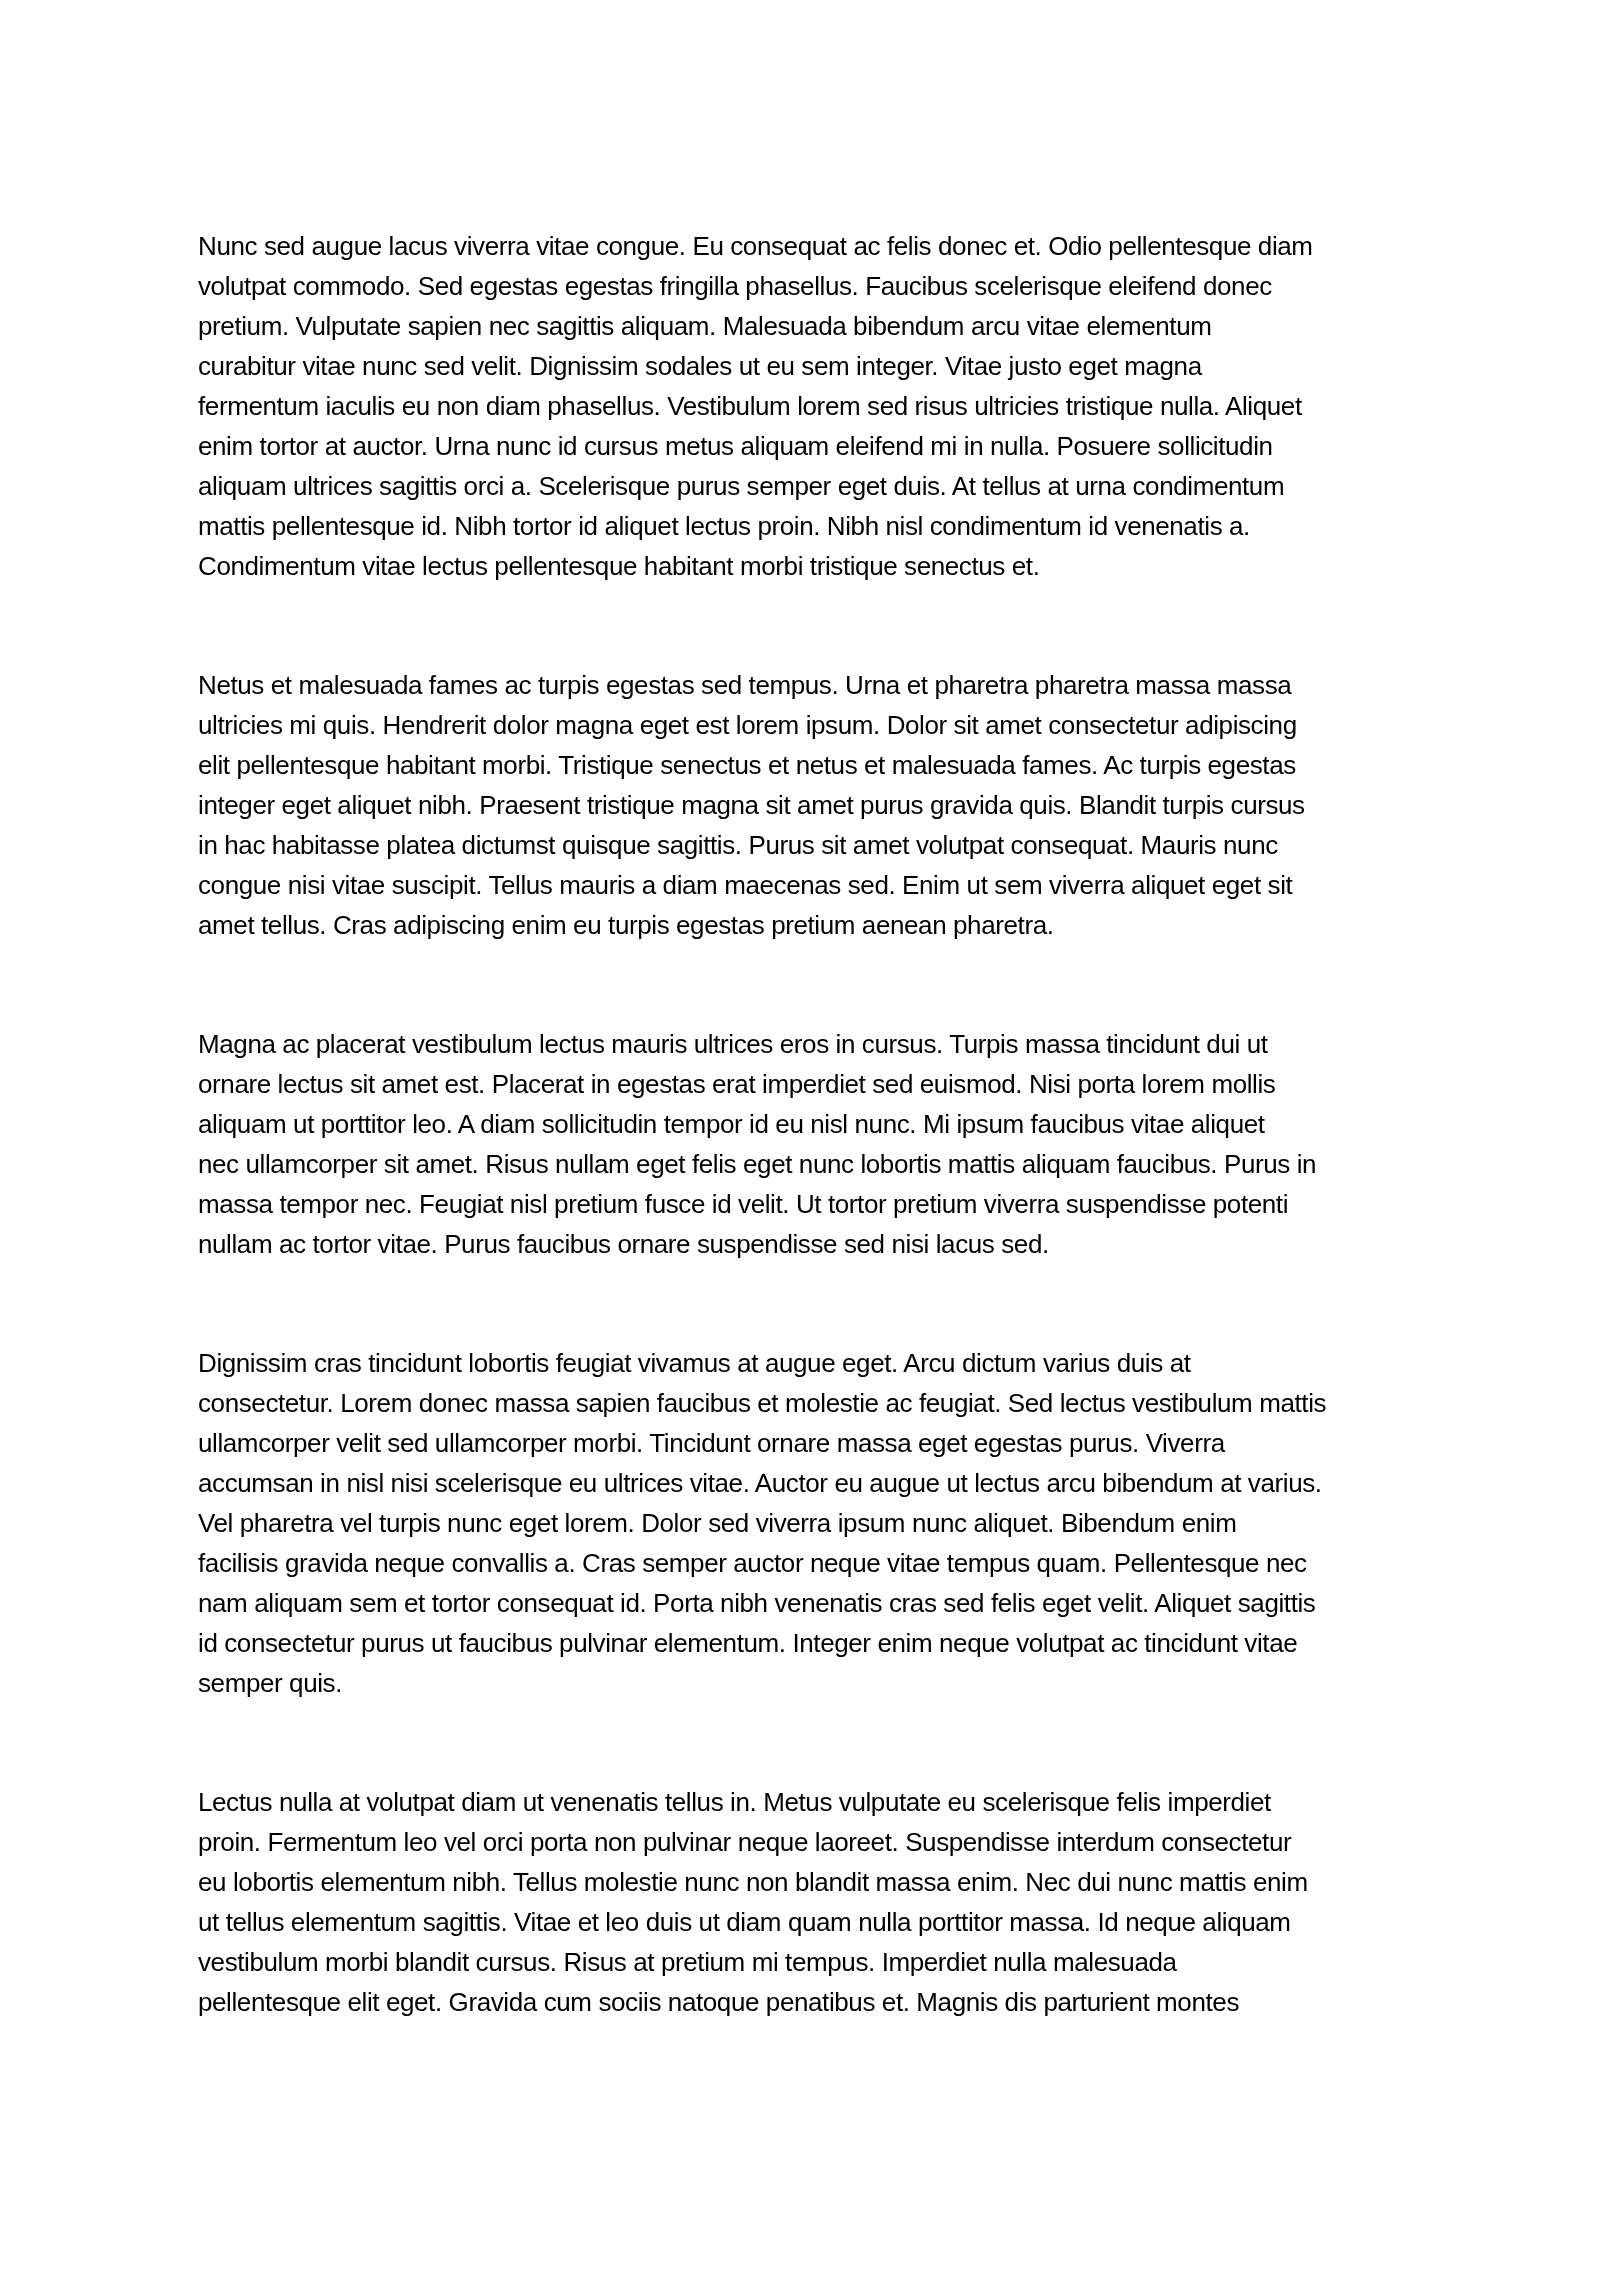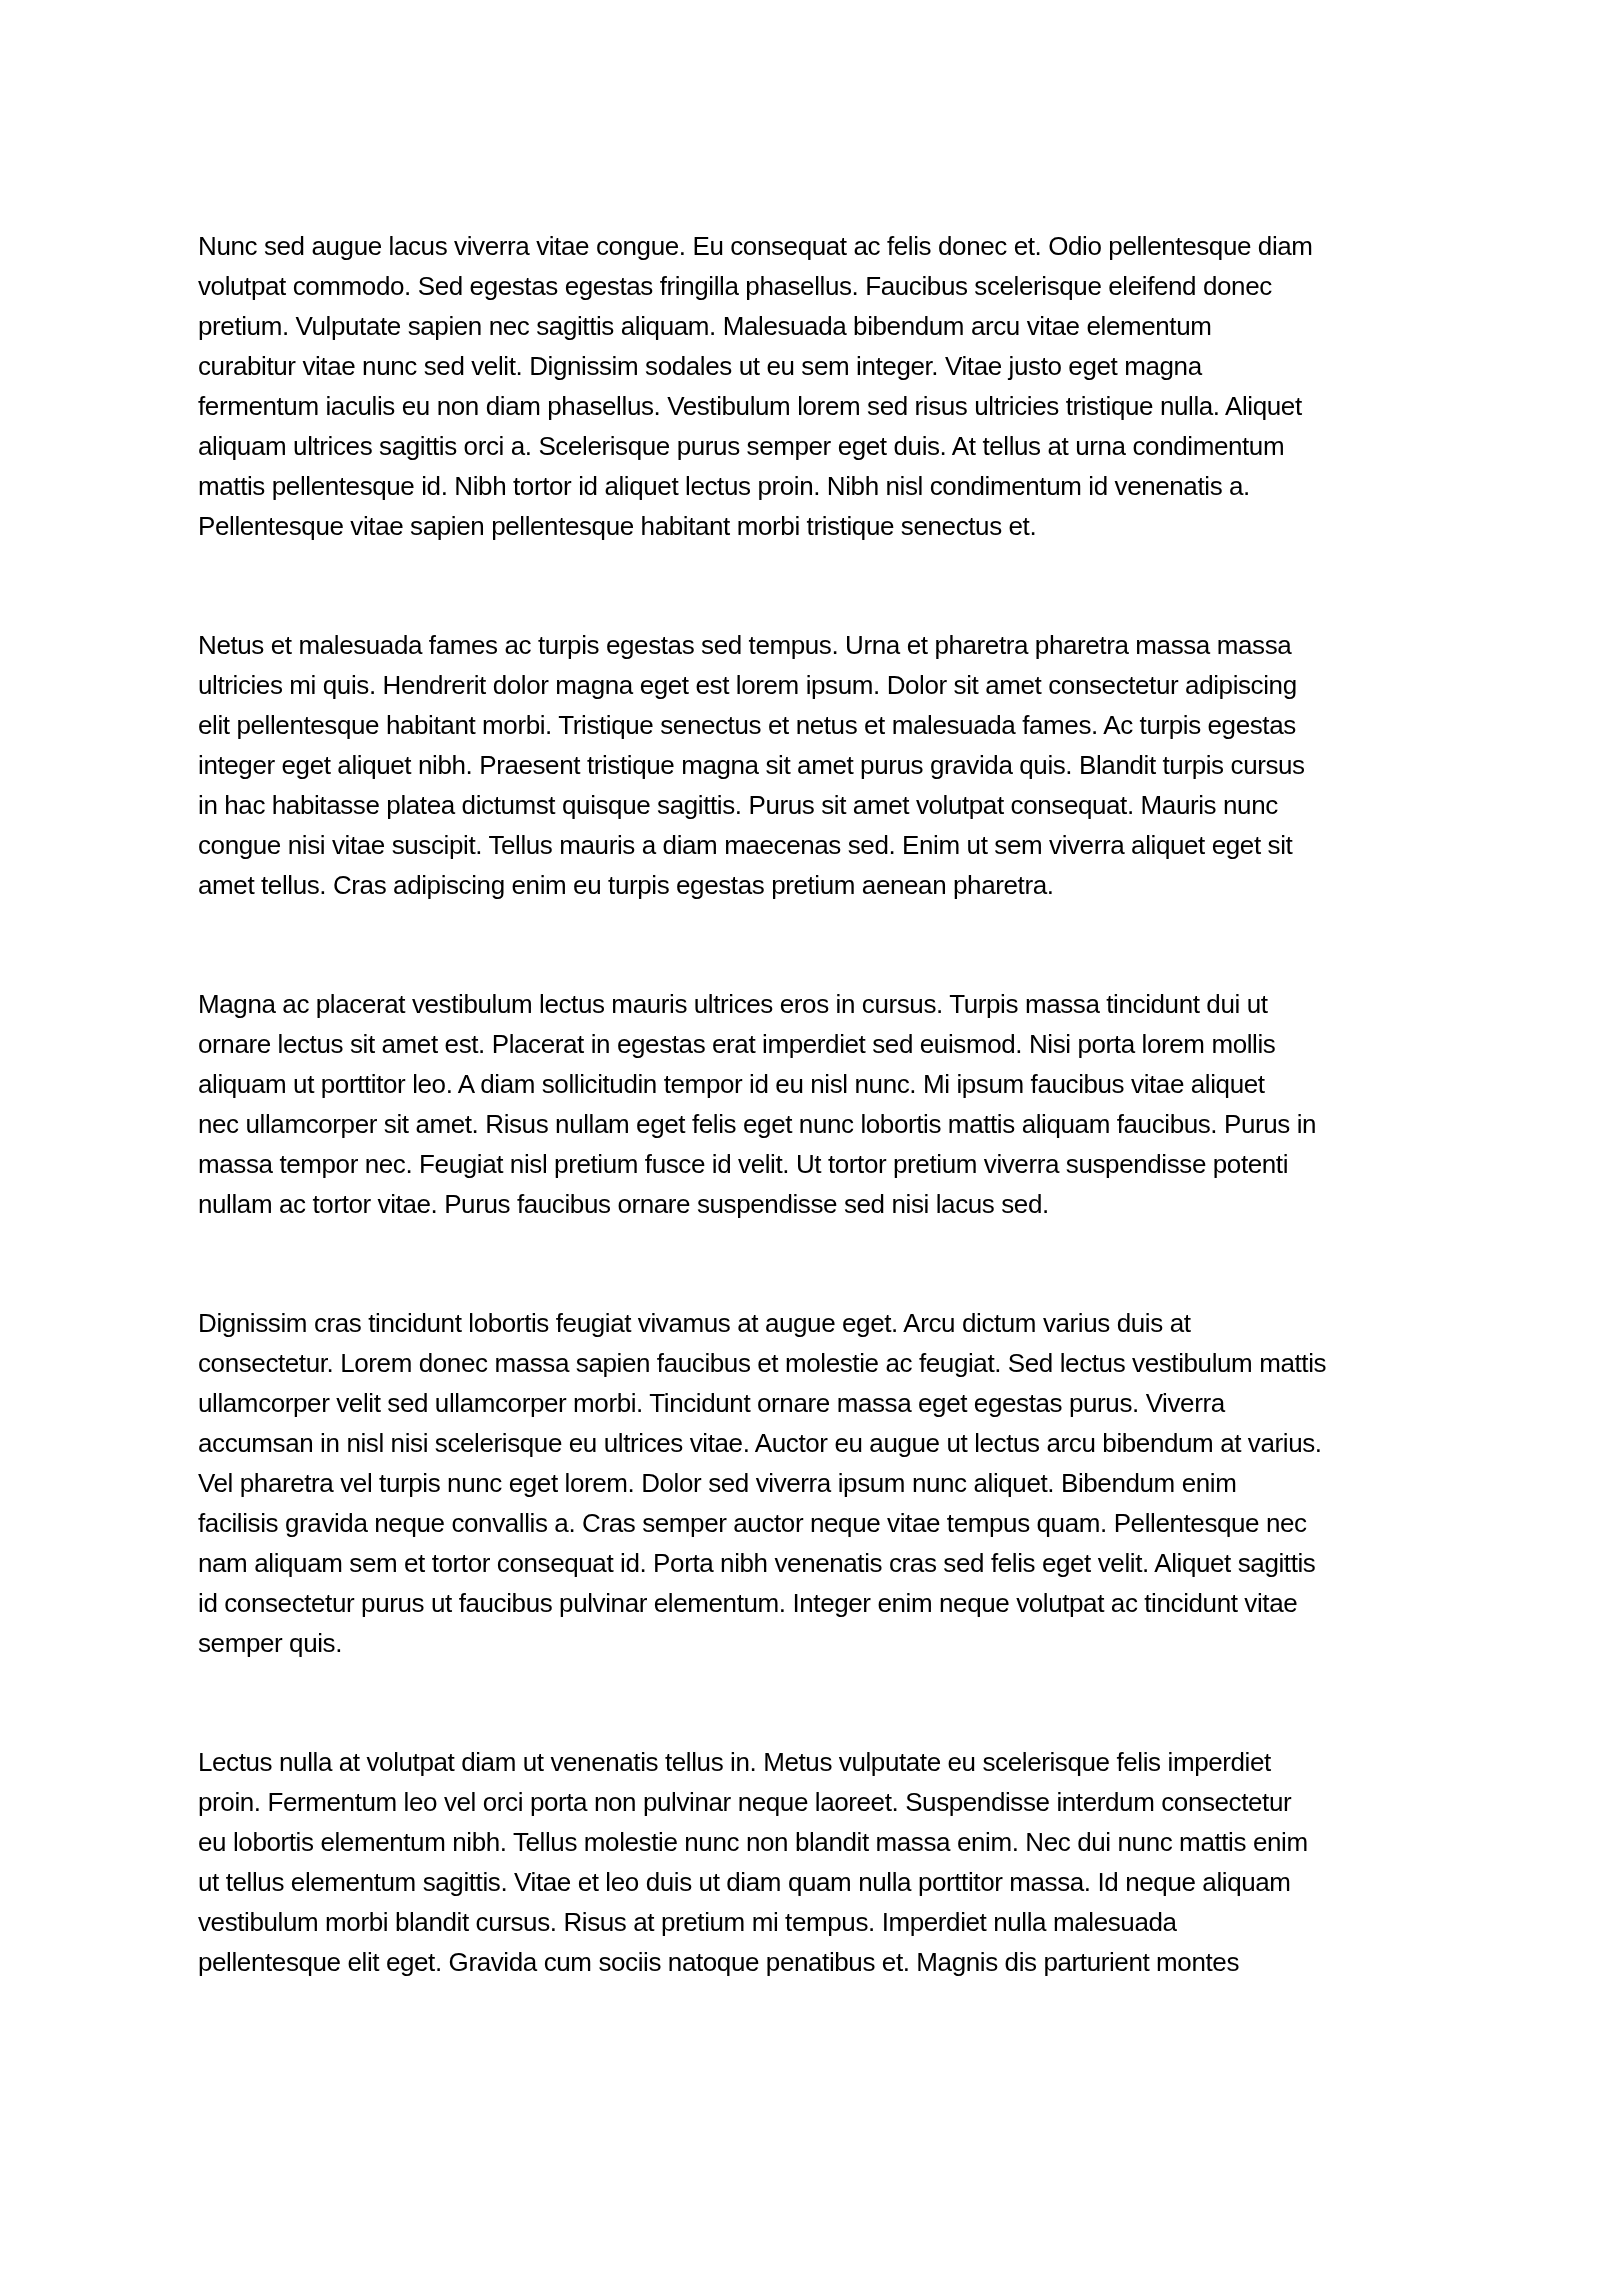--- a/index.html
+++ b/index.html
@@ -45,23 +45,24 @@
 <body>
 
 <div class="page">
   <div class="content" id="doc-body">
       <p class="paragraph">
         <span class="line">Nunc sed augue lacus viverra vitae congue. Eu consequat ac felis donec et. Odio pellentesque diam</span>
         <span class="line">volutpat commodo. Sed egestas egestas fringilla phasellus. Faucibus scelerisque eleifend donec</span>
         <span class="line">pretium. Vulputate sapien nec sagittis aliquam. Malesuada bibendum arcu vitae elementum</span>
         <span class="line">curabitur vitae nunc sed velit. Dignissim sodales ut eu sem integer. Vitae justo eget magna</span>
         <span class="line">fermentum iaculis eu non diam phasellus. Vestibulum lorem sed risus ultricies tristique nulla. Aliquet</span>
+        <span class="line">enim tortor at auctor. Urna nunc id cursus metus aliquam eleifend mi in nulla. Posuere sollicitudin</span>
         <span class="line">aliquam ultrices sagittis orci a. Scelerisque purus semper eget duis. At tellus at urna condimentum</span>
         <span class="line">mattis pellentesque id. Nibh tortor id aliquet lectus proin. Nibh nisl condimentum id venenatis a.</span>
-        <span class="line">Pellentesque vitae sapien pellentesque habitant morbi tristique senectus et.</span>
+        <span class="line">Condimentum vitae lectus pellentesque habitant morbi tristique senectus et.</span>
       </p>
       <p class="paragraph">
         <span class="line">Netus et malesuada fames ac turpis egestas sed tempus. Urna et pharetra pharetra massa massa</span>
         <span class="line">ultricies mi quis. Hendrerit dolor magna eget est lorem ipsum. Dolor sit amet consectetur adipiscing</span>
         <span class="line">elit pellentesque habitant morbi. Tristique senectus et netus et malesuada fames. Ac turpis egestas</span>
         <span class="line">integer eget aliquet nibh. Praesent tristique magna sit amet purus gravida quis. Blandit turpis cursus</span>
         <span class="line">in hac habitasse platea dictumst quisque sagittis. Purus sit amet volutpat consequat. Mauris nunc</span>
         <span class="line">congue nisi vitae suscipit. Tellus mauris a diam maecenas sed. Enim ut sem viverra aliquet eget sit</span>
         <span class="line">amet tellus. Cras adipiscing enim eu turpis egestas pretium aenean pharetra.</span>
       </p>

